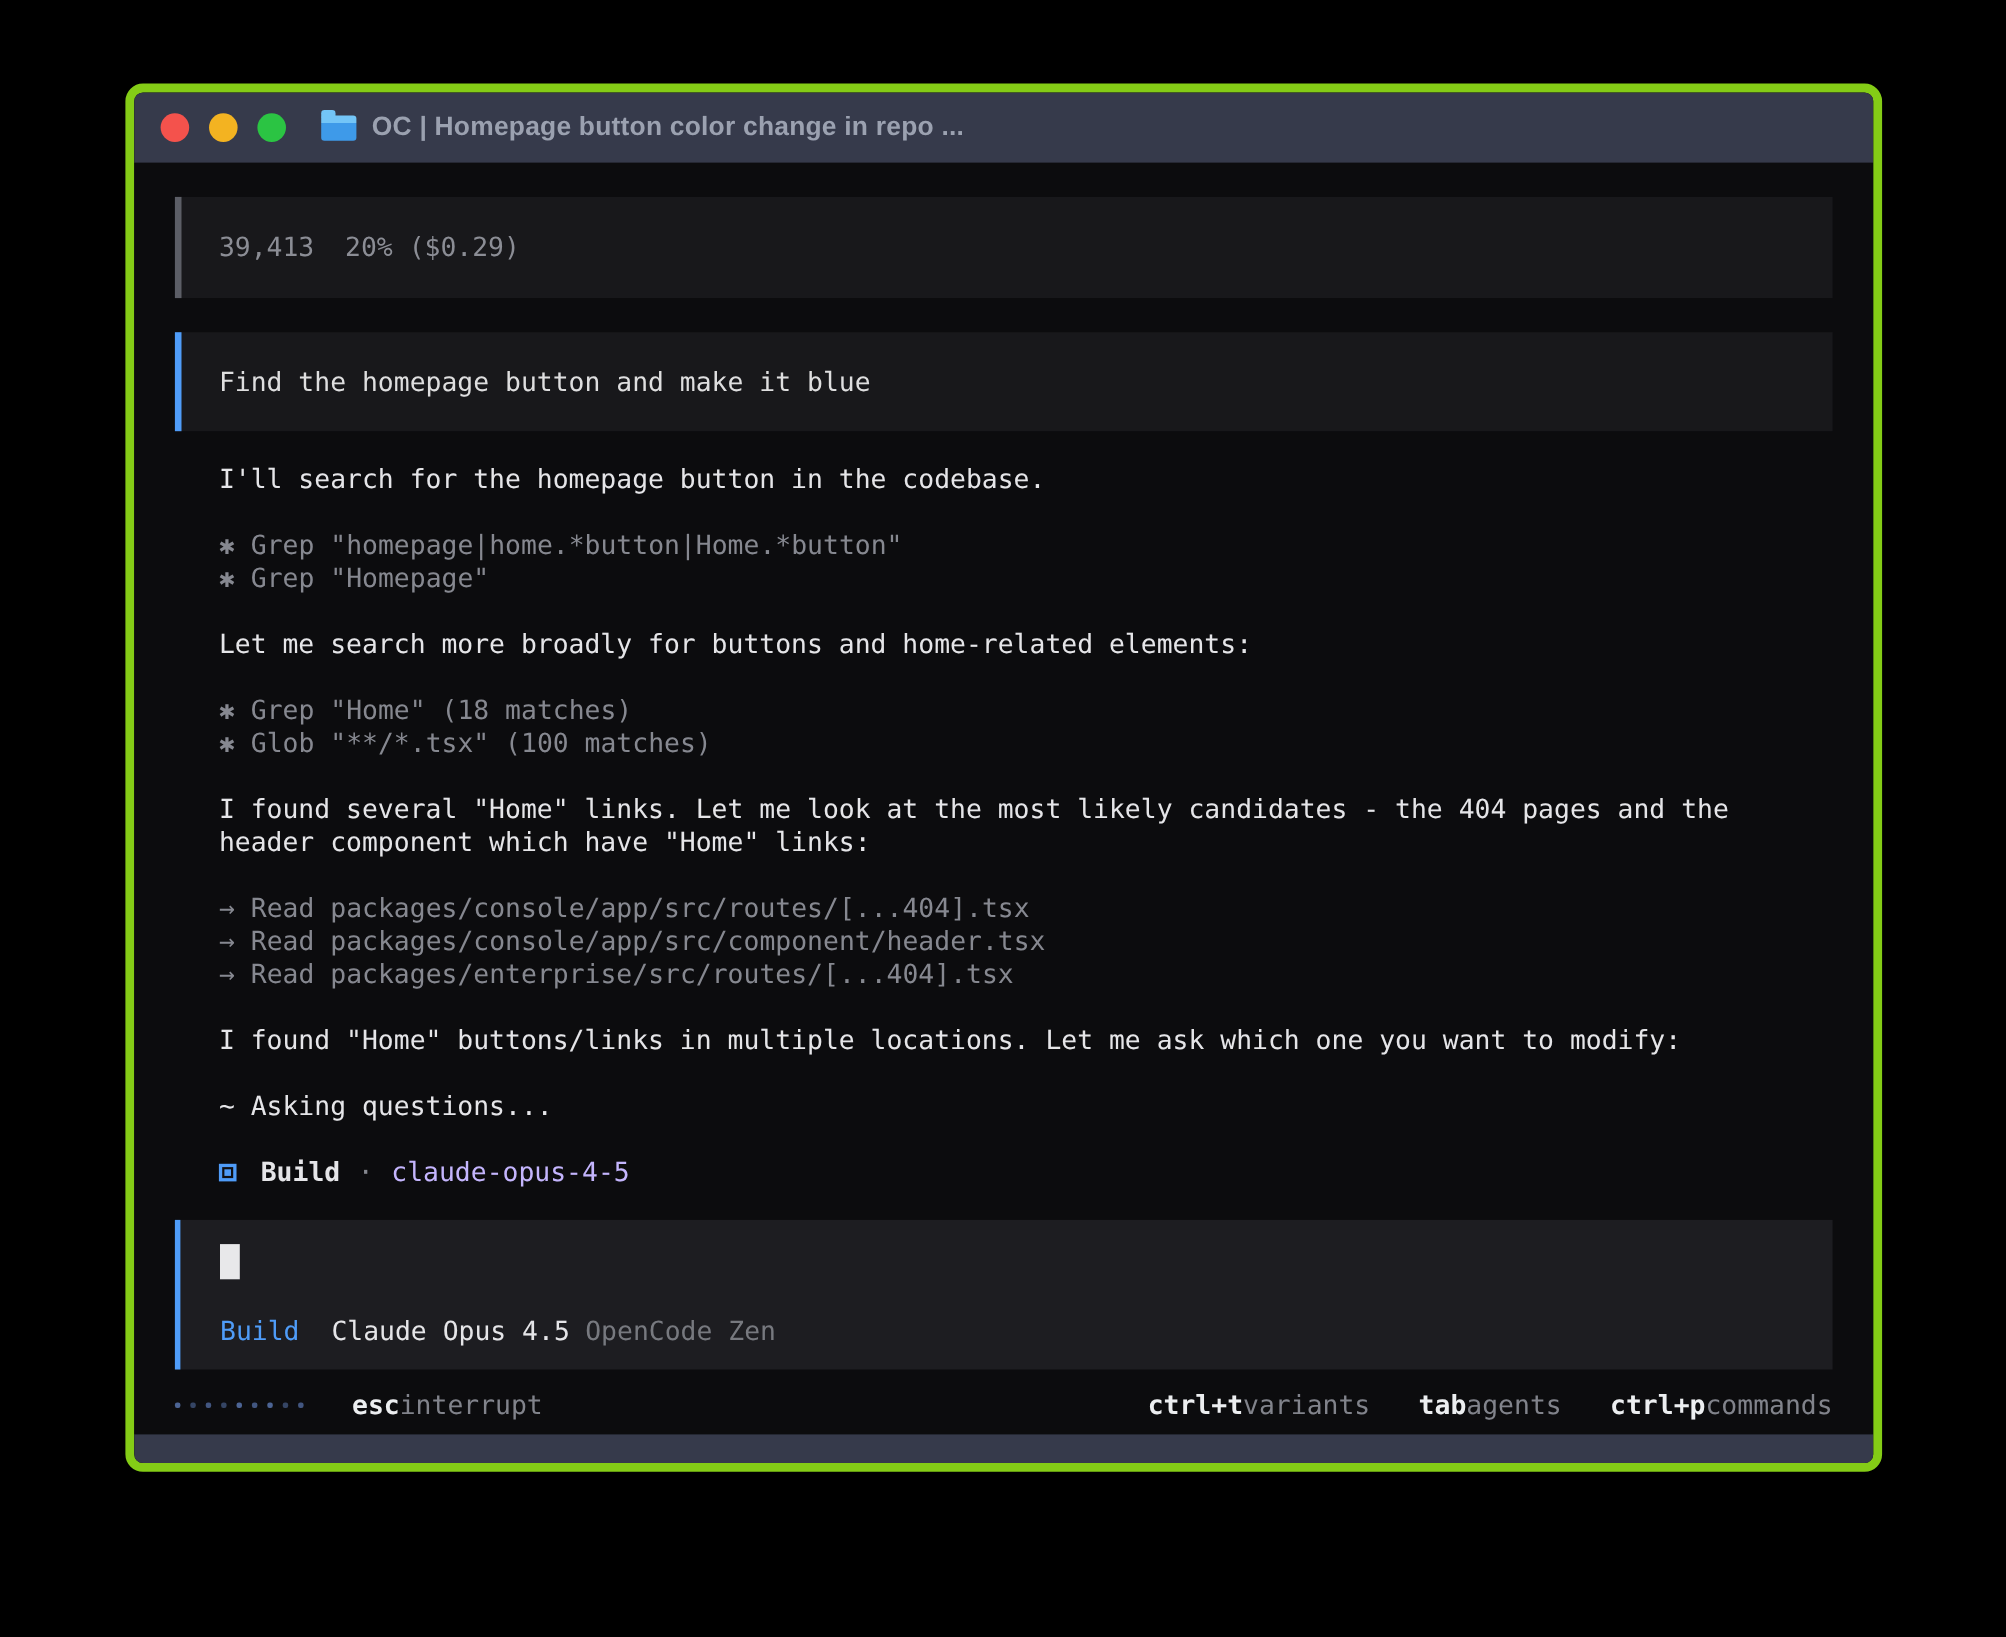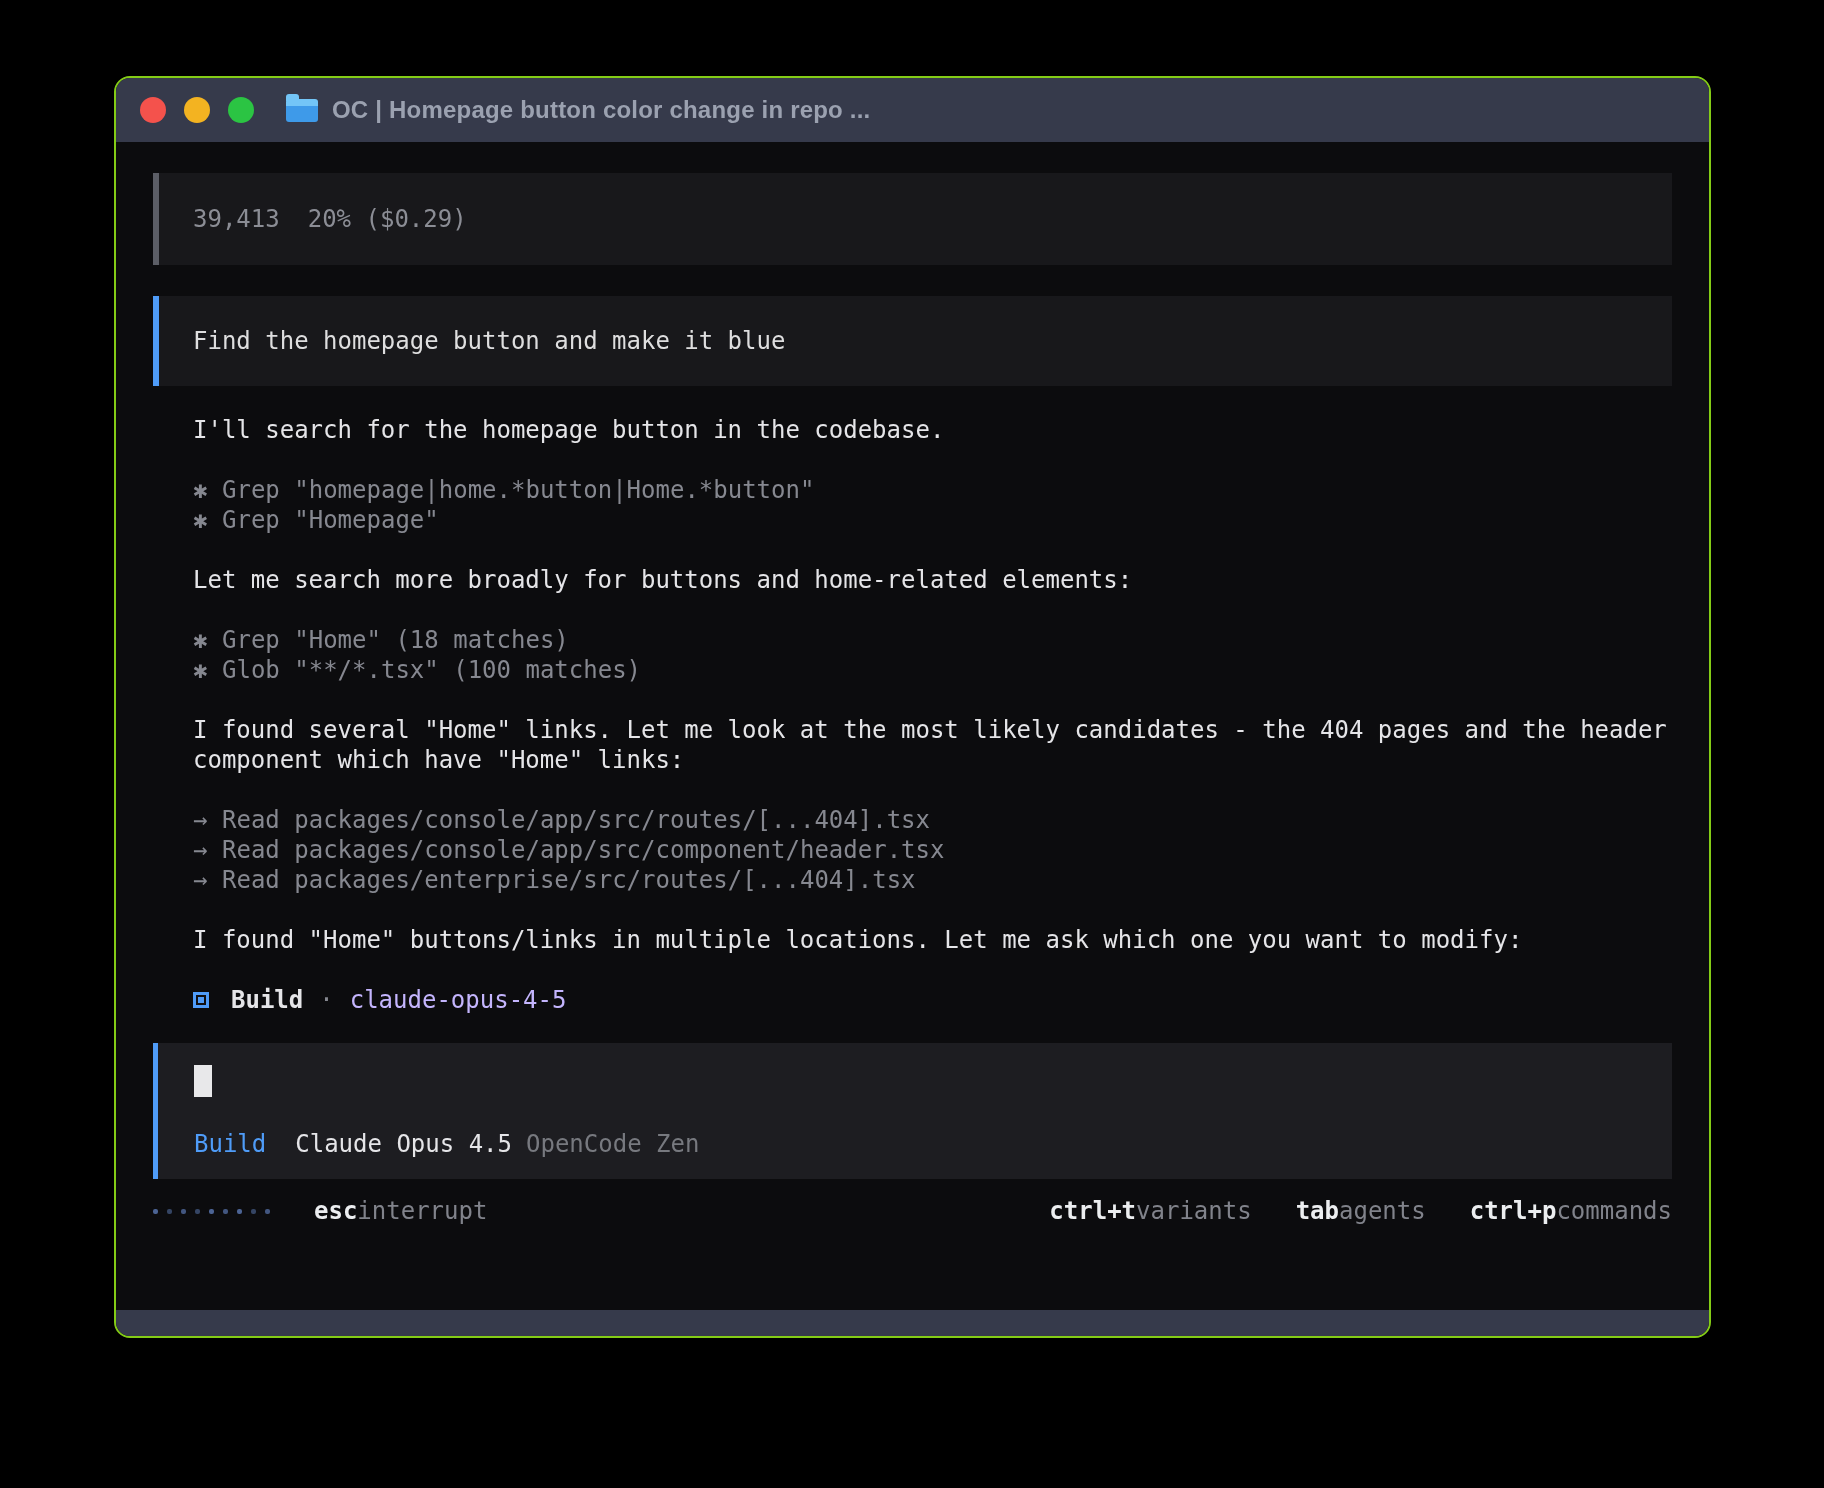--- a/index.html
+++ b/index.html
@@ -1,21 +1,21 @@
 <!DOCTYPE html>
 <html><head>
 <meta charset="utf-8">
 <style>
   html,body{margin:0;padding:0;background:#000;}
   body{width:1824px;height:1488px;position:relative;overflow:hidden;
        font-family:"DejaVu Sans Mono",monospace;}
 
   
   .window{position:absolute;left:114px;top:76px;width:1597px;height:1262px;
-          background:#0c0c0e;border:2px solid #84cc16;border-radius:16px;
+          background:#0c0c0e;border:8px solid #84cc16;border-radius:16px;
           box-sizing:border-box;overflow:hidden;}
   .titlebar{height:64px;background:#363a4b;display:flex;align-items:center;
             padding:0 24px;box-sizing:border-box;}
   .traffic{display:flex;gap:18px;align-items:center;}
   .light{width:26px;height:26px;border-radius:50%;border:none;padding:0;cursor:default;}
   .light.red{background:#f4524c;}
   .light.yellow{background:#f3b321;}
   .light.green{background:#2bc443;}
   .folder{width:32px;height:23px;margin-left:32px;position:relative;
           background:linear-gradient(#73c5f7 0 30%,#3e9ae9 30%);border-radius:3px;}
@@ -124,20 +124,21 @@
       <div class="line para">I found several "Home" links. Let me look at the most likely candidates - the 404 pages and the header component which have "Home" links:</div>
 
       <div class="toolgroup">
         <div class="line tool"><span class="marker">→</span><span>Read packages/console/app/src/routes/[...404].tsx</span></div>
         <div class="line tool"><span class="marker">→</span><span>Read packages/console/app/src/component/header.tsx</span></div>
         <div class="line tool"><span class="marker">→</span><span>Read packages/enterprise/src/routes/[...404].tsx</span></div>
       </div>
 
       <div class="line para">I found "Home" buttons/links in multiple locations. Let me ask which one you want to modify:</div>
 
+      <div class="line statusline">~ Asking questions...</div>
 
       <div class="agentline">
         <span class="agent-icon"></span>
         <span class="agent-name">Build</span>
         <span class="agent-sep">·</span>
         <span class="agent-model">claude-opus-4-5</span>
       </div>
 
     </div>
 

